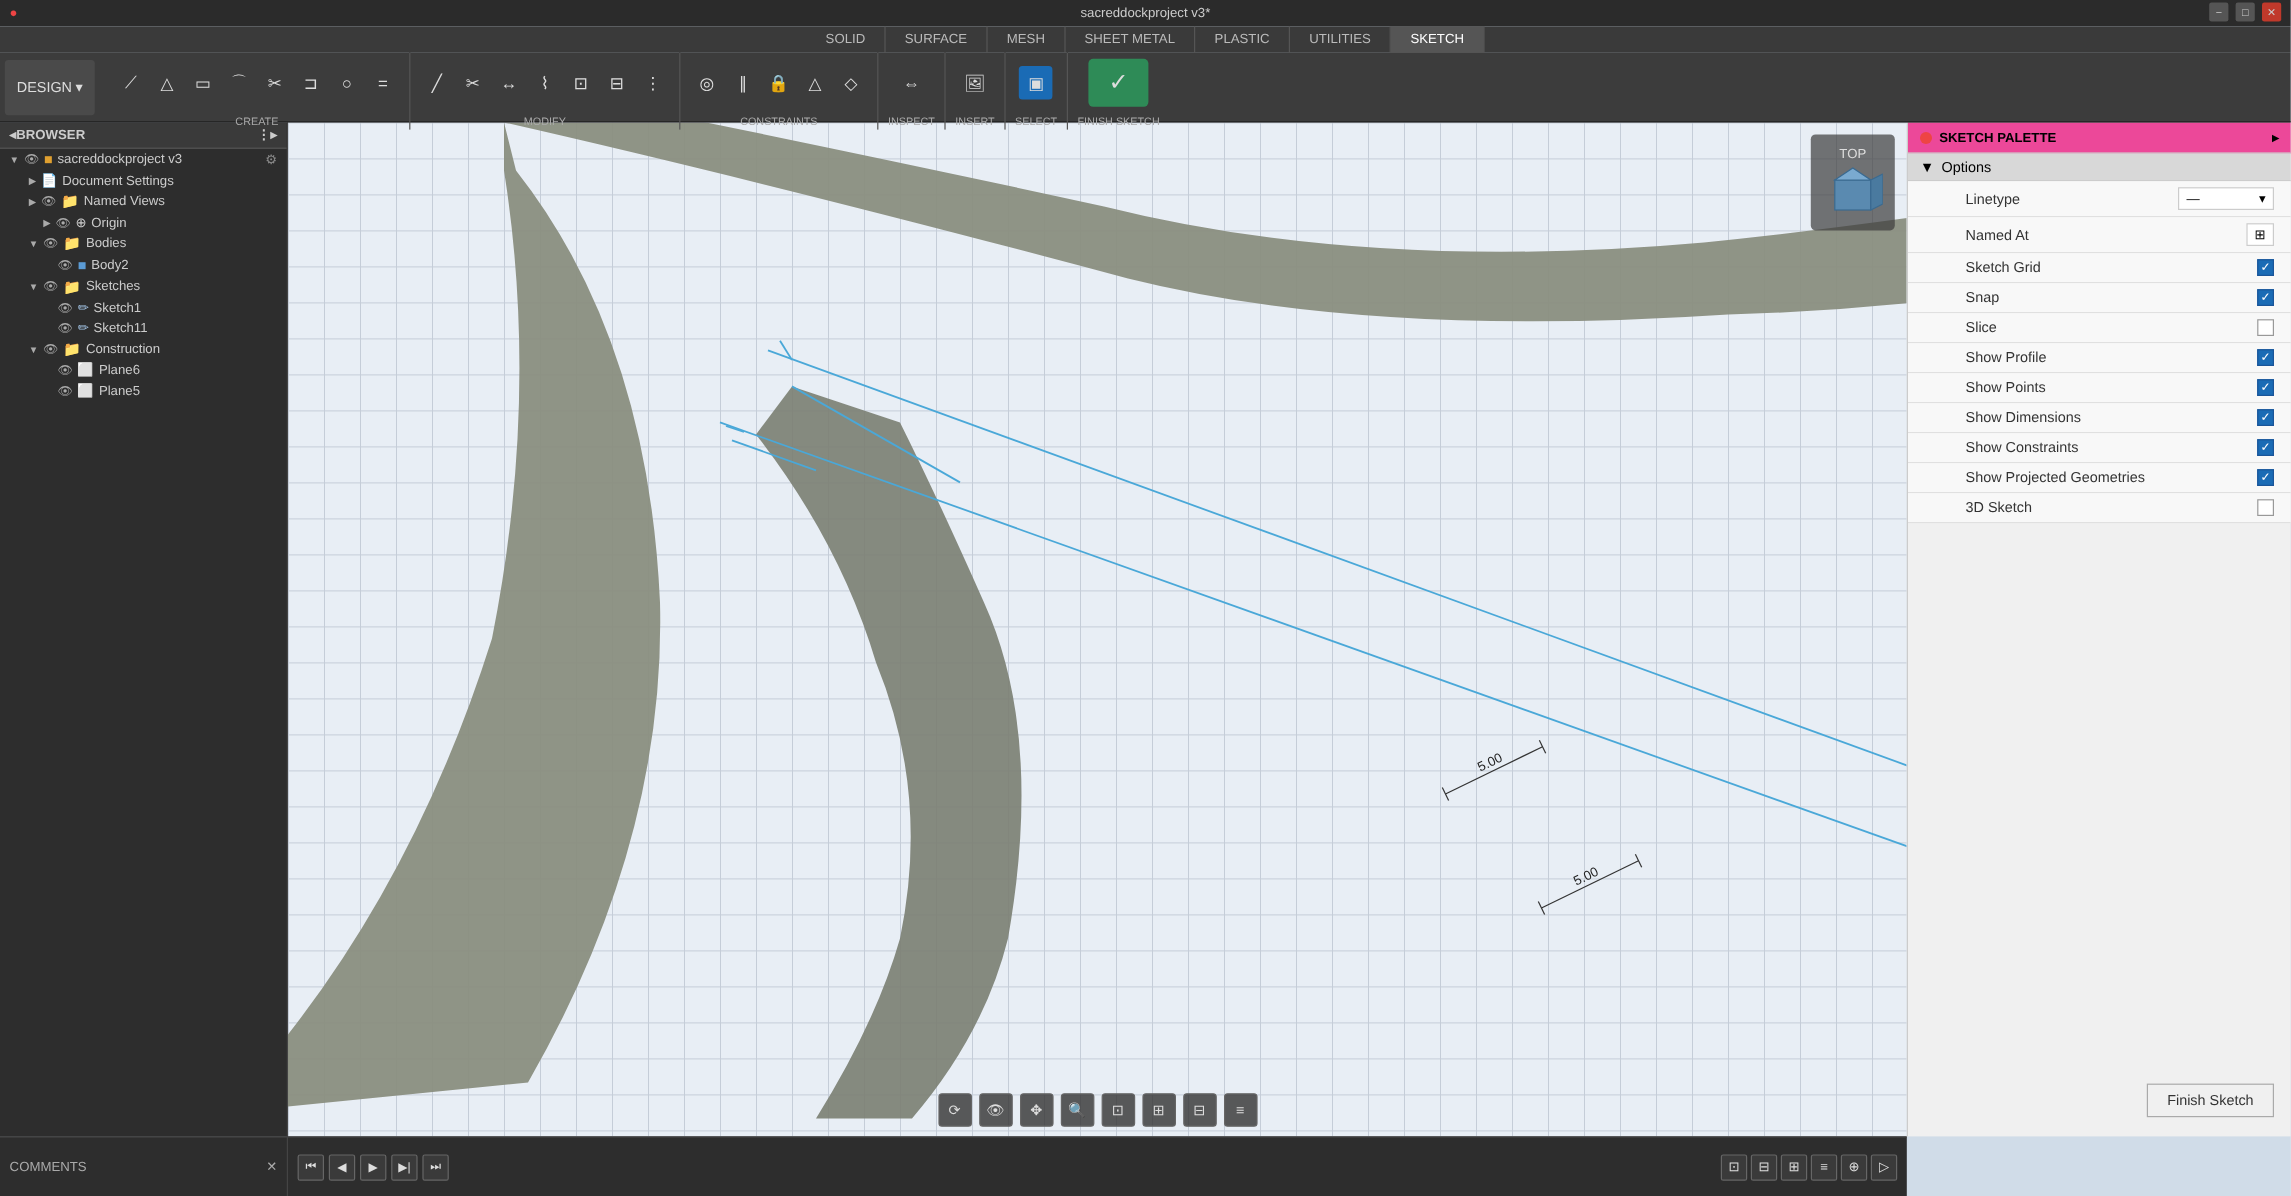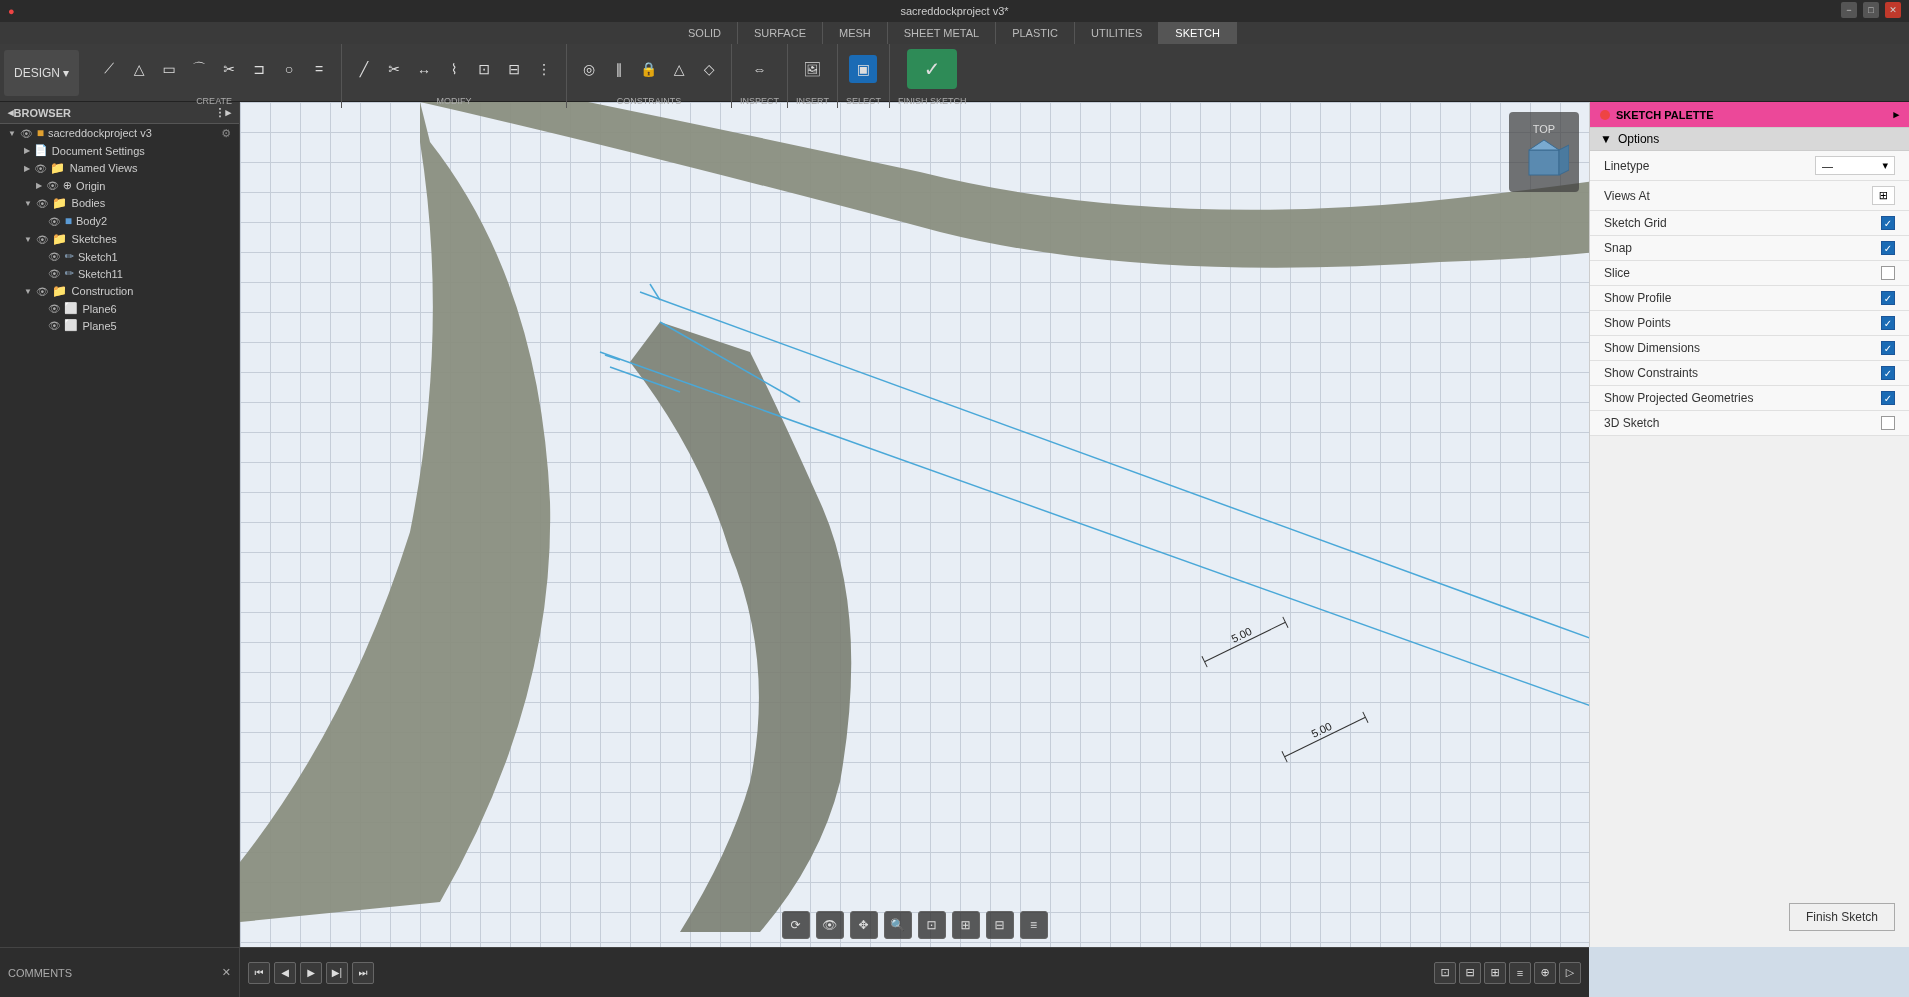--- a/index.html
+++ b/index.html
@@ -140,21 +140,21 @@
     #palette-dot { width: 10px; height: 10px; border-radius: 50%; background: #e44; }
     #options-section { padding: 0; }
     #options-header {
       background: #d8d8d8; padding: 4px 10px; display: flex; align-items: center; gap: 6px;
       border-bottom: 1px solid #ccc; cursor: pointer;
     }
     .palette-row {
       display: flex; align-items: center; justify-content: space-between;
       padding: 5px 14px; border-bottom: 1px solid #e0e0e0; background: #f8f8f8;
     }
-    .palette-row-label { color: #333; font-size: 12px; }
+    .palette-row-label { color: #333; font-size: 12px; margin-left: 34px; }
     .checkbox-on {
       width: 14px; height: 14px; background: #1a6bb5; border: 1px solid #1a5599;
       display: flex; align-items: center; justify-content: center; color: white; font-size: 10px;
     }
     .checkbox-off {
       width: 14px; height: 14px; background: white; border: 1px solid #999;
     }
     .select-field {
       border: 1px solid #ccc; background: white; padding: 2px 6px; font-size: 11px;
       cursor: pointer; min-width: 80px; display: flex; align-items: center; justify-content: space-between;
@@ -448,21 +448,21 @@
 
     <div class="palette-row">
       <span class="palette-row-label">Linetype</span>
       <div class="select-field">
         <span>—</span>
         <span>▾</span>
       </div>
     </div>
 
     <div class="palette-row">
-      <span class="palette-row-label">Views At</span>
+      <span class="palette-row-label">Named At</span>
       <div class="look-at-btn">
         <span>⊞</span>
       </div>
     </div>
 
     <div class="palette-row">
       <span class="palette-row-label">Sketch Grid</span>
       <div class="checkbox-on">✓</div>
     </div>
 

